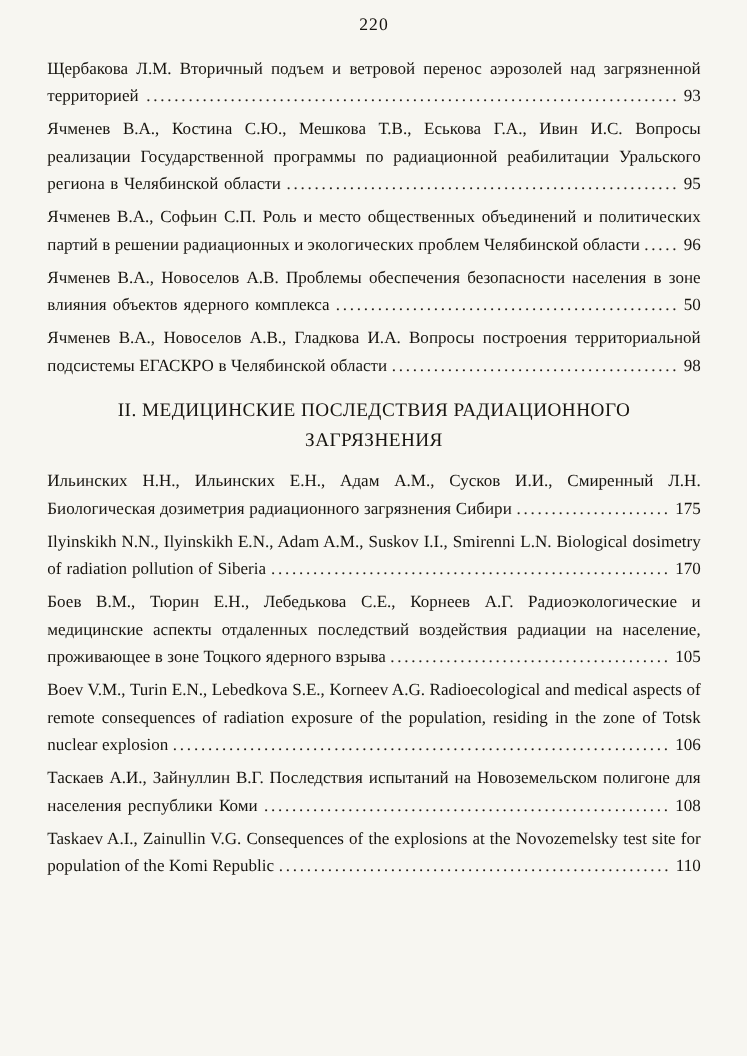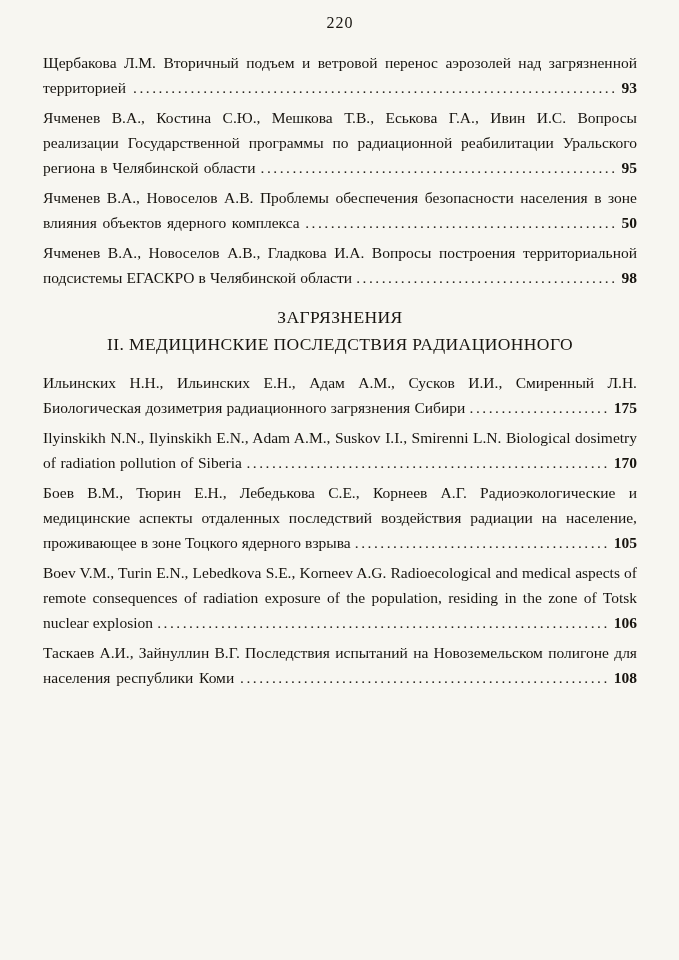--- a/index.html
+++ b/index.html
@@ -32,21 +32,20 @@
   }
   .entry-text { }
   .dots {
     word-break: break-all;
     letter-spacing: 2.5px;
     color: #241f18;
   }
   .pagenum {
     padding-left: 4px;
     white-space: nowrap;
-    font-weight: bold;
   }
   .section-heading {
     font-size: 17.5px;
     font-weight: normal;
     line-height: 27px;
     letter-spacing: 0.4px;
     text-align: center;
     margin: 14px 0 12px 0;
   }
   .section-heading .line { display: block; }
@@ -58,39 +57,41 @@
 
   <div class="page-number">220</div>
 
   <div class="toc">
 
       <p class="toc-entry"><span class="entry-text">Щербакова Л.М. Вторичный подъем и ветровой перенос аэрозолей над загрязненной территорией</span> <span class="dots">............................................................................</span><span class="pagenum">93</span></p>
 
 
       <p class="toc-entry"><span class="entry-text">Ячменев В.А., Костина С.Ю., Мешкова Т.В., Еськова Г.А., Ивин И.С. Вопросы реализации Государственной программы по радиационной реабилитации Уральского региона в Челябинской области</span> <span class="dots">........................................................</span><span class="pagenum">95</span></p>
 
+      <p class="toc-entry"><span class="entry-text">Ячменев В.А., Софьин С.П. Роль и место общественных объединений и политических партий в решении радиационных и экологических проблем Челябинской области</span> <span class="dots">.....</span><span class="pagenum">96</span></p>
 
       <p class="toc-entry"><span class="entry-text">Ячменев В.А., Новоселов А.В. Проблемы обеспечения безопасности населения в зоне влияния объектов ядерного комплекса</span> <span class="dots">.................................................</span><span class="pagenum">50</span></p>
 
       <p class="toc-entry"><span class="entry-text">Ячменев В.А., Новоселов А.В., Гладкова И.А. Вопросы построения территориальной подсистемы ЕГАСКРО в Челябинской области</span> <span class="dots">.........................................</span><span class="pagenum">98</span></p>
     </div>
 
   <h2 class="section-heading">
+    <span class="line">II. МЕДИЦИНСКИЕ ПОСЛЕДСТВИЯ РАДИАЦИОННОГО</span>
     <span class="line">ЗАГРЯЗНЕНИЯ</span>
-    <span class="line">II. МЕДИЦИНСКИЕ ПОСЛЕДСТВИЯ РАДИАЦИОННОГО</span>
   </h2>
 
   <div class="toc">
 
       <p class="toc-entry"><span class="entry-text">Ильинских Н.Н., Ильинских Е.Н., Адам А.М., Сусков И.И., Смиренный Л.Н. Биологическая дозиметрия радиационного загрязнения Сибири</span> <span class="dots">......................</span><span class="pagenum">175</span></p>
 
       <p class="toc-entry"><span class="entry-text">Ilyinskikh N.N., Ilyinskikh E.N., Adam A.M., Suskov I.I., Smirenni L.N. Biological dosimetry of radiation pollution of Siberia</span> <span class="dots">.........................................................</span><span class="pagenum">170</span></p>
 
       <p class="toc-entry"><span class="entry-text">Боев В.М., Тюрин Е.Н., Лебедькова С.Е., Корнеев А.Г. Радиоэкологические и медицинские аспекты отдаленных последствий воздействия радиации на население, проживающее в зоне Тоцкого ядерного взрыва</span> <span class="dots">........................................</span><span class="pagenum">105</span></p>
 
       <p class="toc-entry"><span class="entry-text">Boev V.M., Turin E.N., Lebedkova S.E., Korneev A.G. Radioecological and medical aspects of remote consequences of radiation exposure of the population, residing in the zone of Totsk nuclear explosion</span> <span class="dots">.......................................................................</span><span class="pagenum">106</span></p>
 
       <p class="toc-entry"><span class="entry-text">Таскаев А.И., Зайнуллин В.Г. Последствия испытаний на Новоземельском полигоне для населения республики Коми</span> <span class="dots">..........................................................</span><span class="pagenum">108</span></p>
 
+      <p class="toc-entry"><span class="entry-text">Taskaev A.I., Zainullin V.G. Consequences of the explosions at the Novozemelsky test site for population of the Komi Republic</span> <span class="dots">........................................................</span><span class="pagenum">110</span></p>
 
     </div>
 
 </div>
 
 </body></html>

